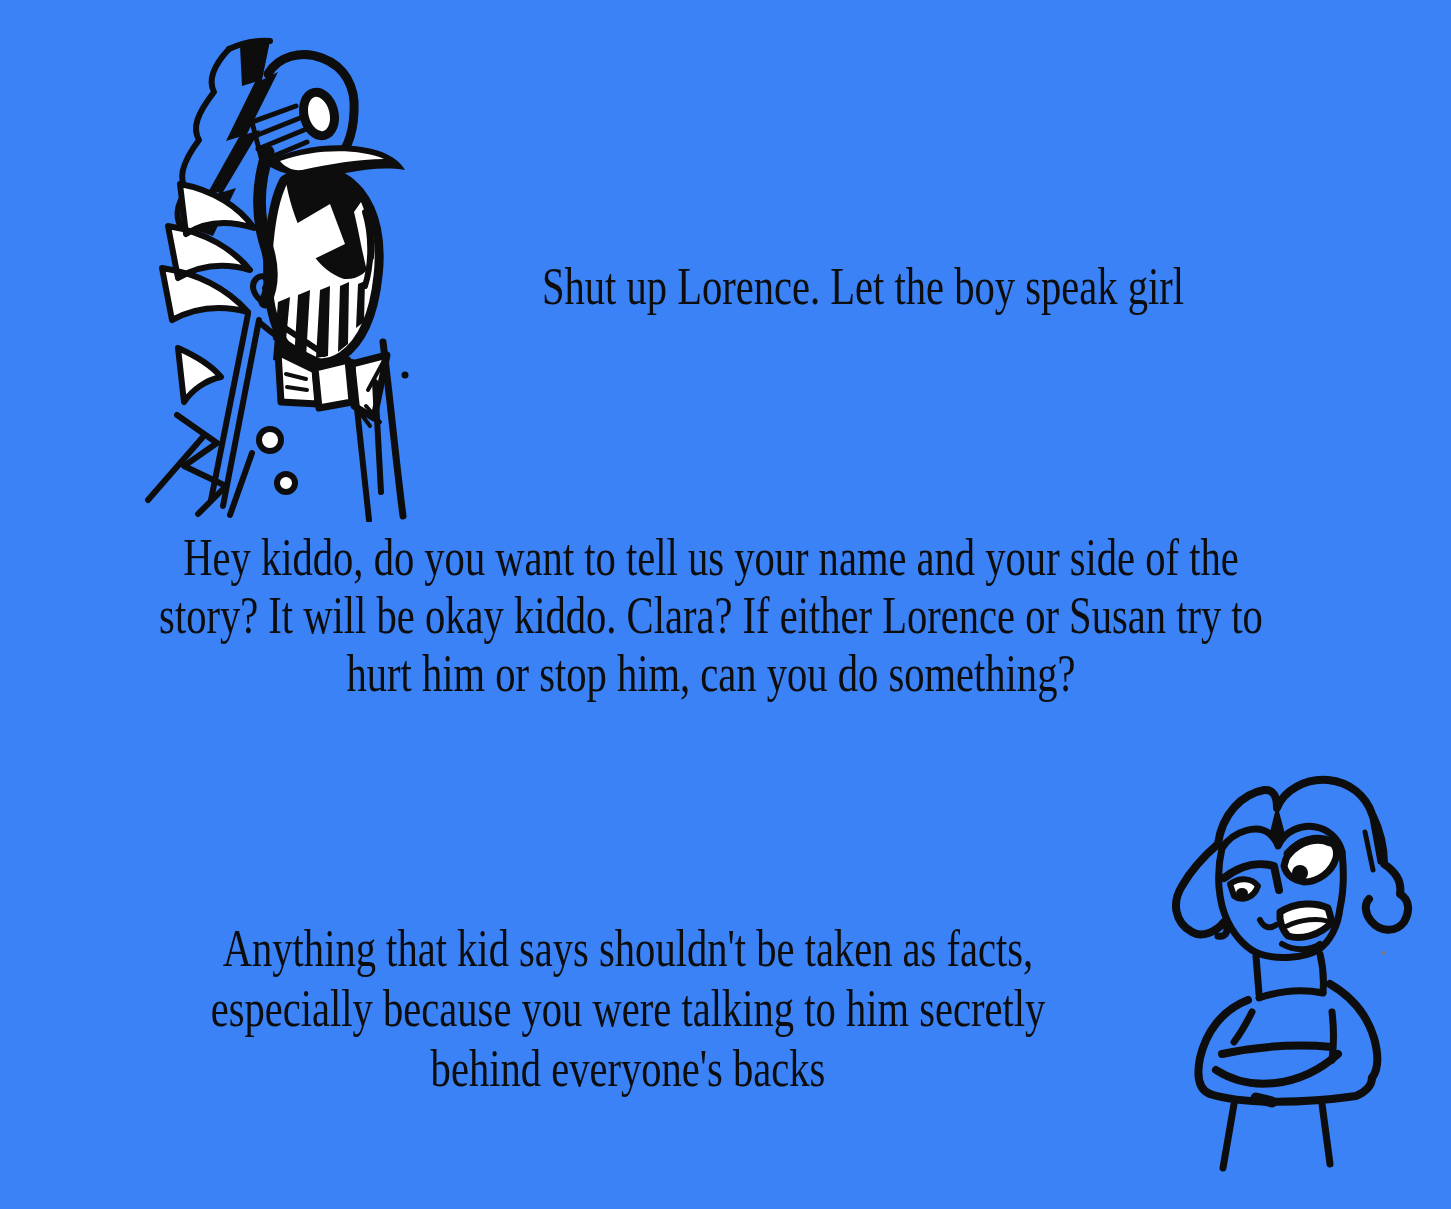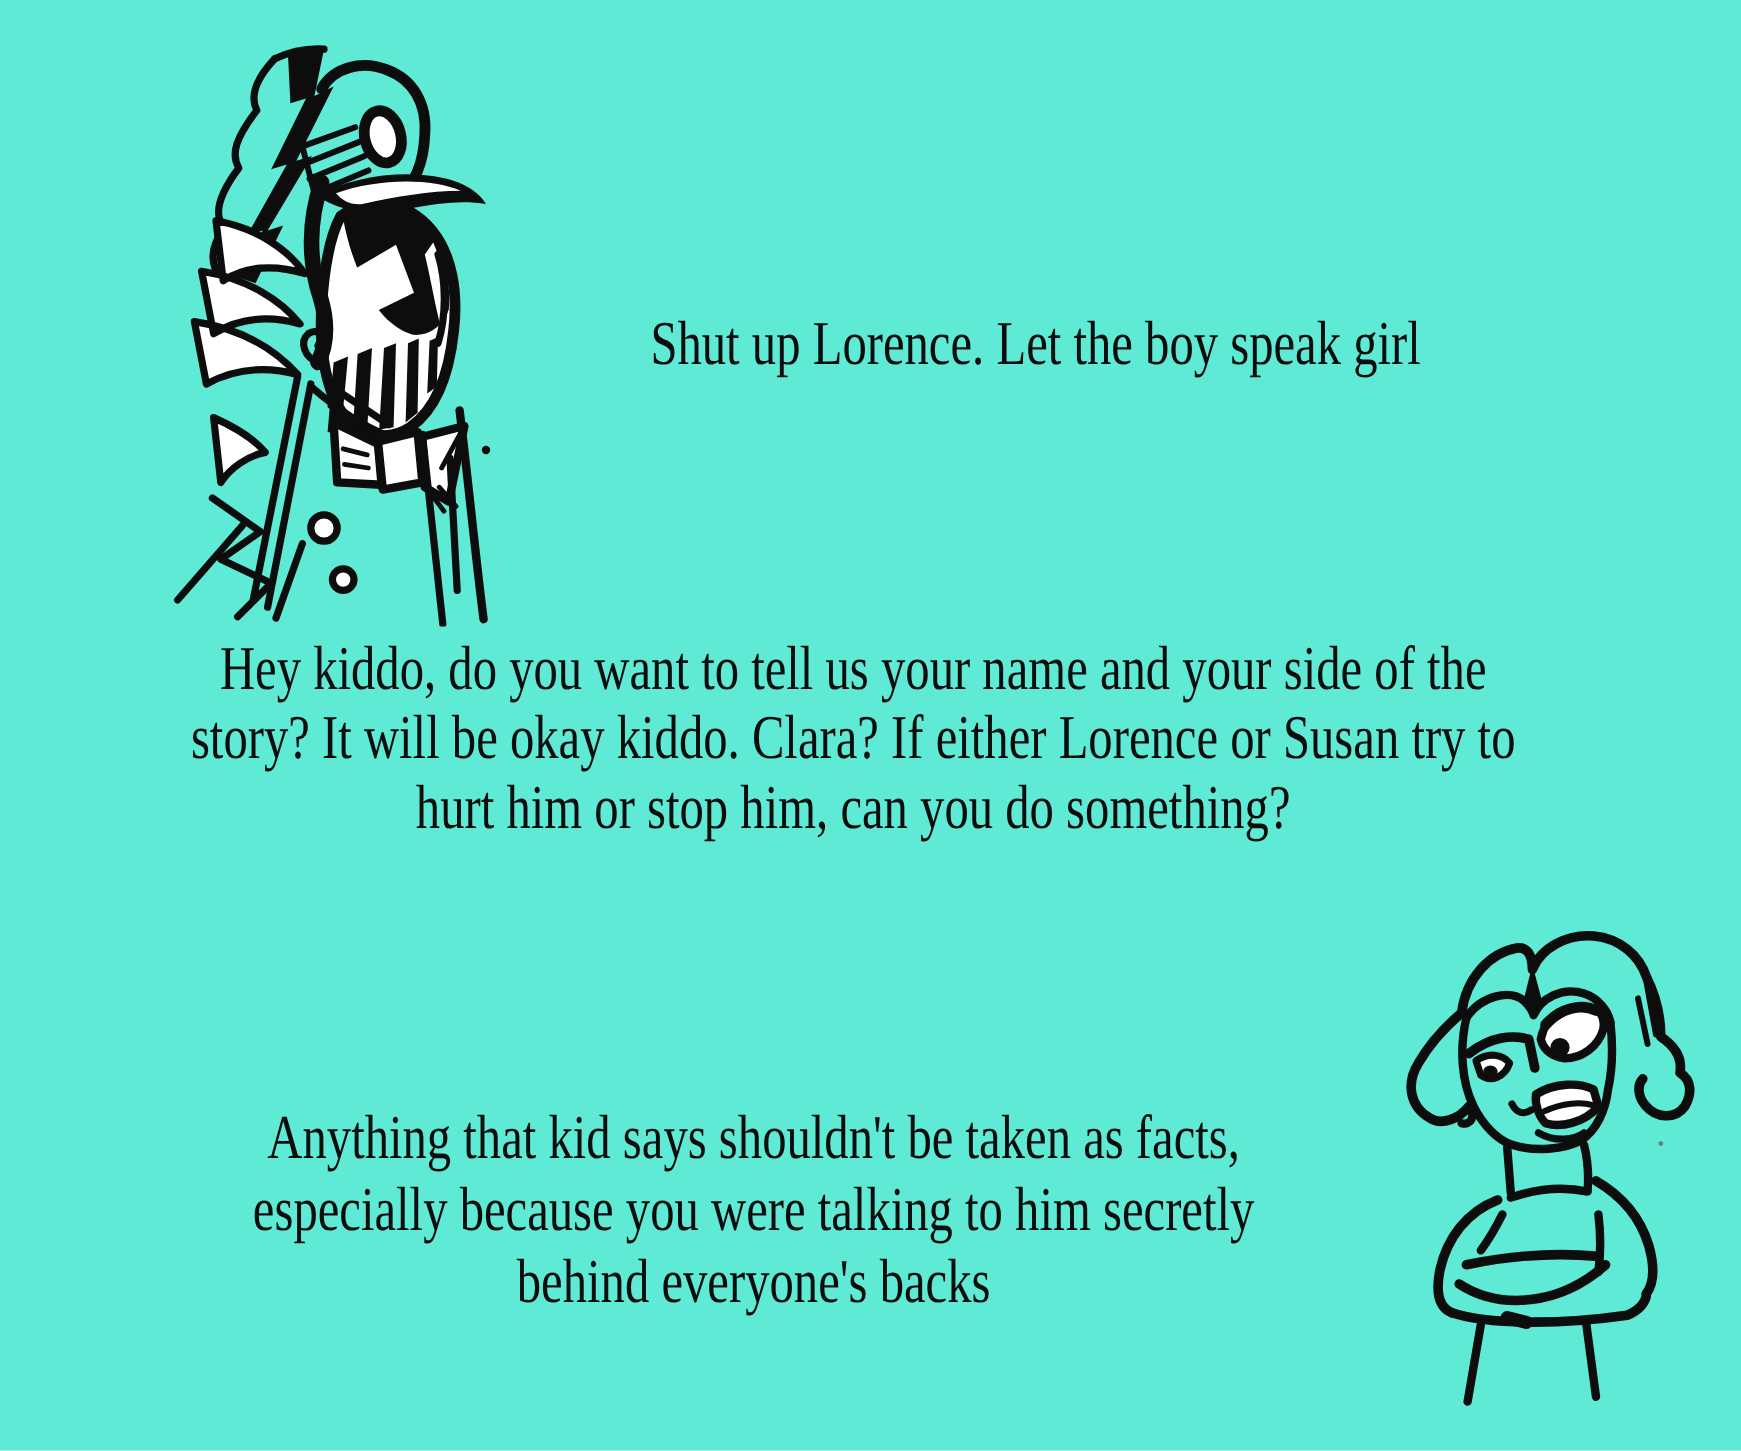--- a/index.html
+++ b/index.html
@@ -1,19 +1,19 @@
 <!DOCTYPE html>
 <html><head>
 <meta charset="utf-8">
 <style>
   html,body{margin:0;padding:0;background:#ffffff;}
   .canvas{
     position:relative;
     width:1451px;height:1209px;
-    background:#5eead4;
+    background:#3b82f6;
     overflow:hidden;
     font-family:"Liberation Serif","DejaVu Serif",serif;
     color:#0d0d0d;
   }
   .drawing{position:absolute;}
   .dialogue{
     position:absolute;
     text-align:center;
     font-size:52px;
     color:#0d0d0d;

